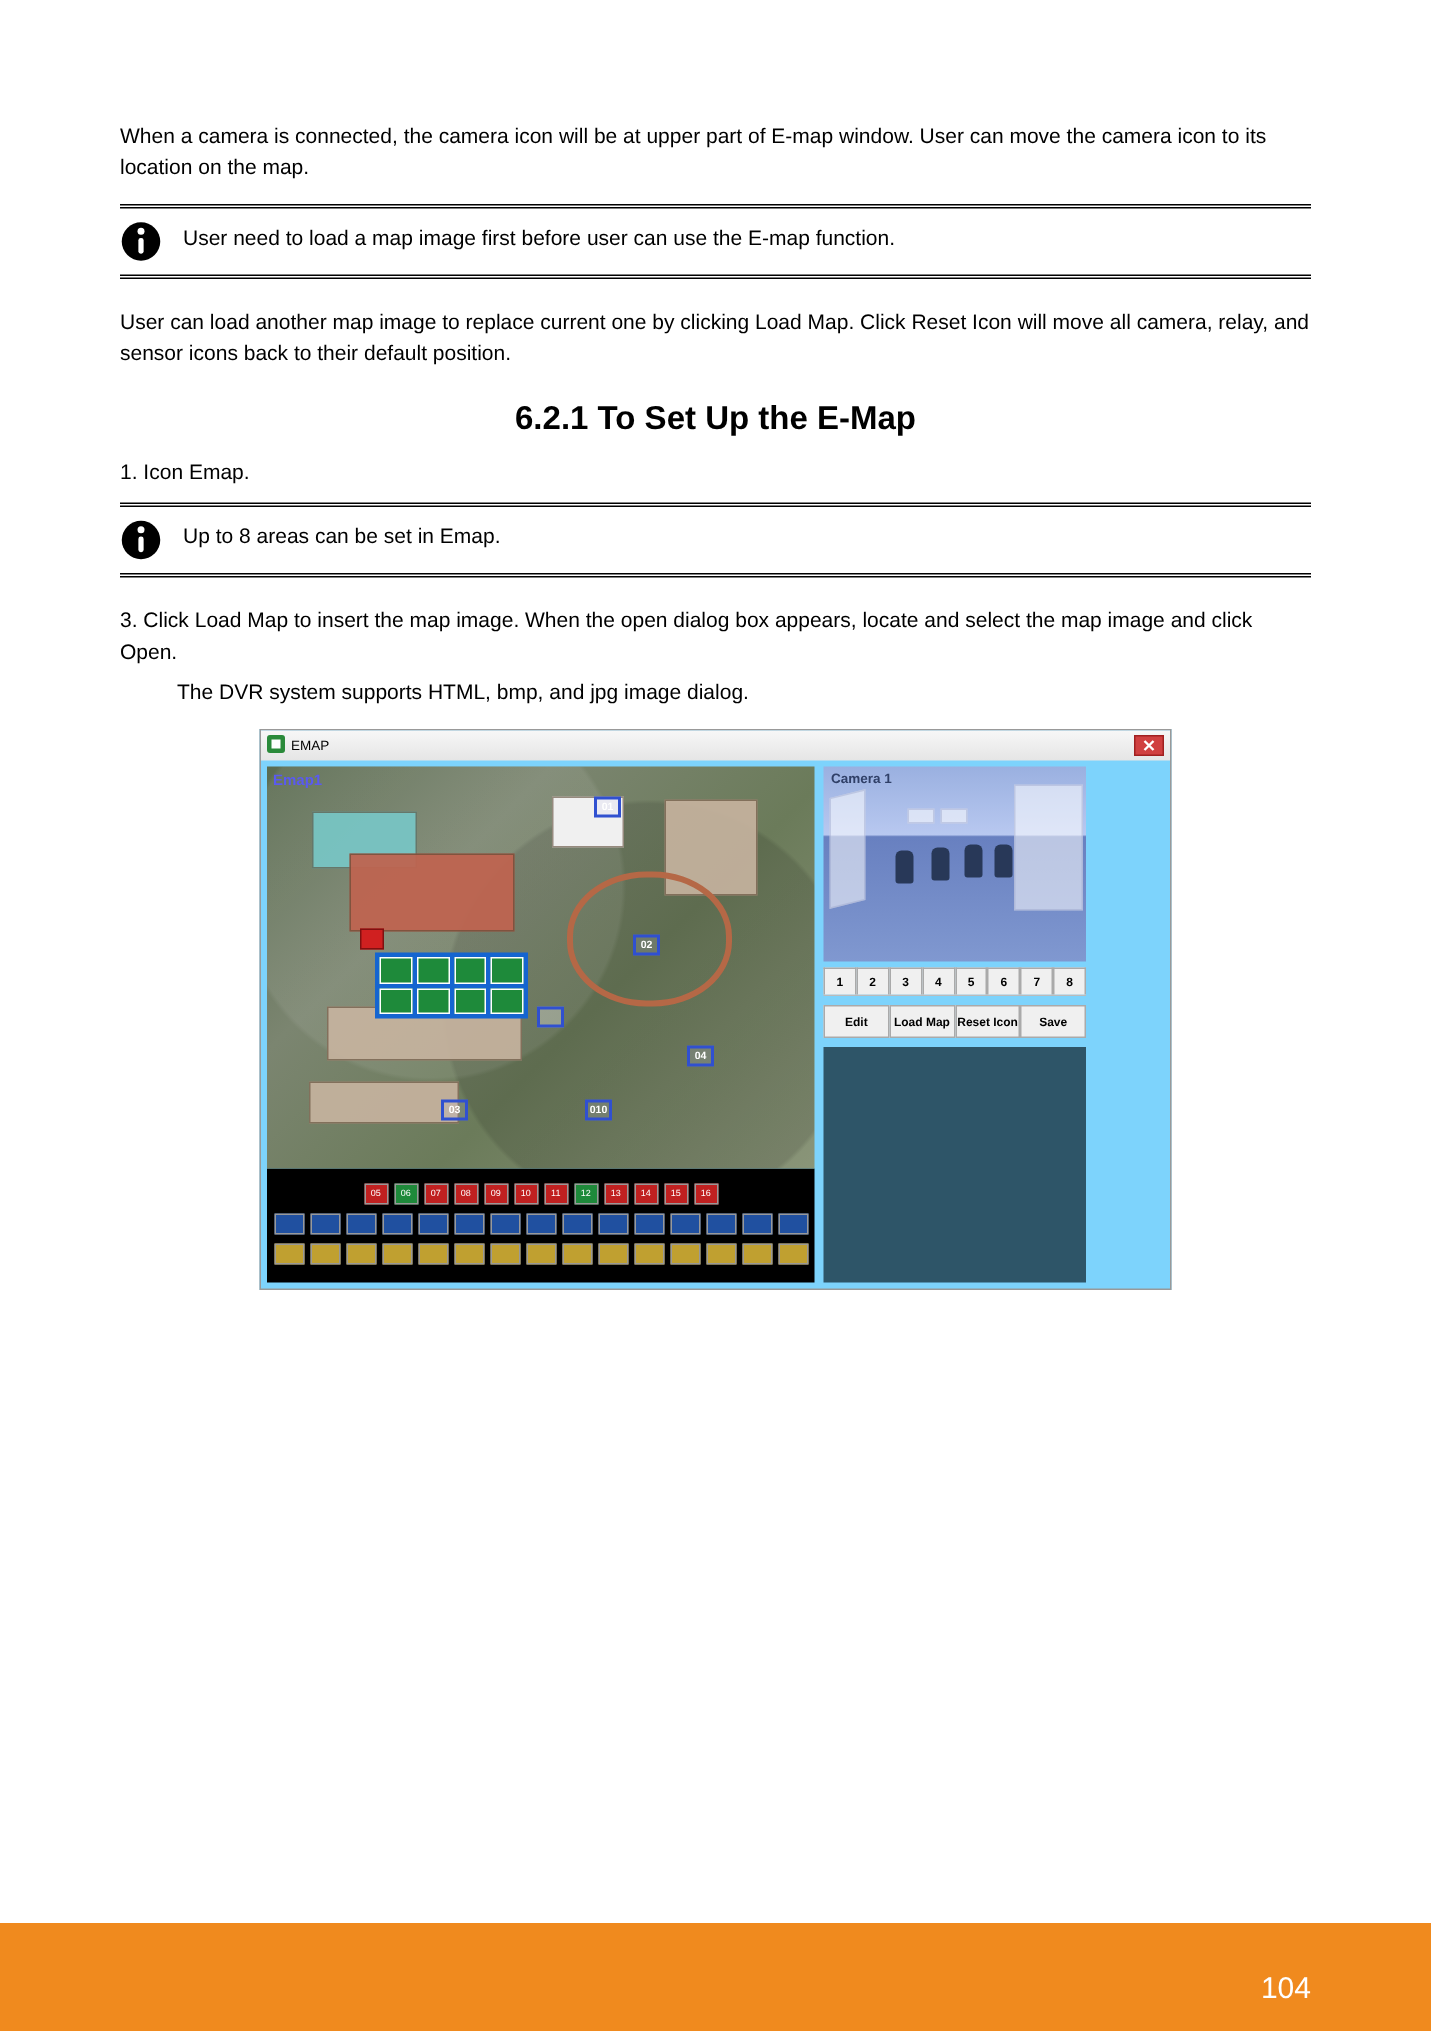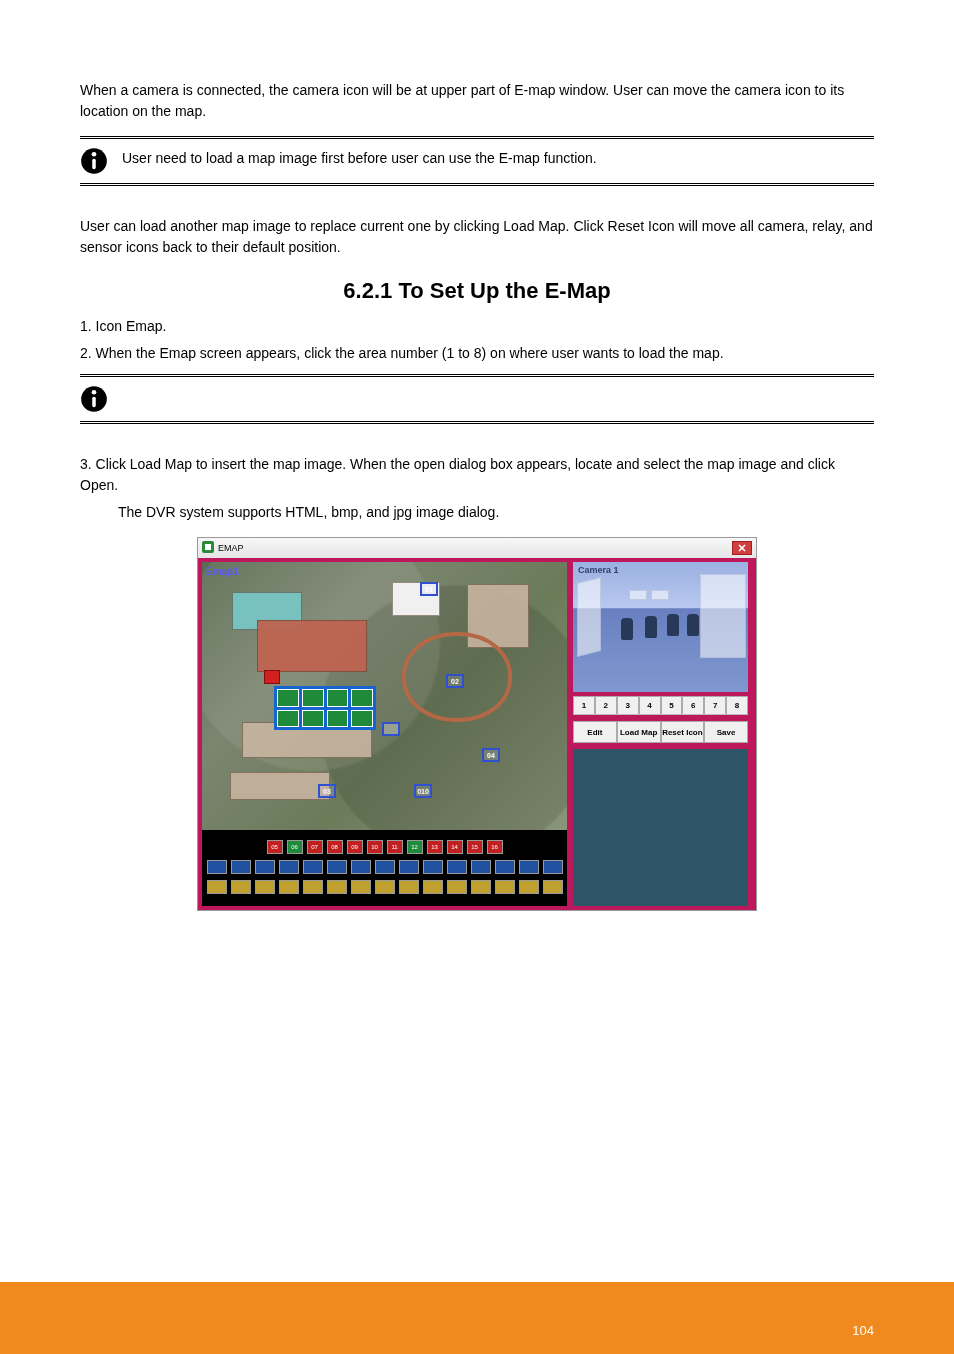--- a/index.html
+++ b/index.html
@@ -14,30 +14,30 @@
     }
     .content { padding: 80px 80px 0 80px; border-radius: 11px; }
     .para { margin-bottom: 14px; line-height: 1.5; }
     .note-block {
       border-top: 3px double #000;
       border-bottom: 3px double #000;
       padding: 8px 0;
       display: flex;
       align-items: flex-start;
       gap: 14px;
-      margin: 10px 0 30px 0;
+      margin: 10px 0 18px 0;
     }
     .note-icon { width: 28px; height: 28px; flex-shrink: 0; }
     .note-text { flex: 1; line-height: 1.4; padding-top: 2px; }
     .section-title { font-size: 22px; font-weight: bold; margin: 20px 0 12px; text-align: center; }
     .step { margin: 4px 0 6px 0; line-height: 1.5; }
     .substep { margin-left: 38px; line-height: 1.5; }
 
     .screenshot-wrap { display: flex; justify-content: center; margin-top: 14px; }
-    .emap-window { width: 560px; border: 1px solid #999; background: #be185d; font-size: 9px; }
+    .emap-window { width: 608px; border: 1px solid #999; background: #7dd3fc; font-size: 9px; }
     .emap-titlebar { display: flex; align-items: center; justify-content: space-between; background: linear-gradient(#f7f7f7,#e5e5e5); padding: 3px 4px; height:20px;}
     .emap-title-left { display: flex; align-items: center; gap: 4px; }
     .emap-close { width: 20px; height: 14px; background: #d04040; border: 1px solid #a02020; display:flex; align-items:center; justify-content:center; }
     .emap-body { display: flex; gap: 6px; padding: 4px; }
     .emap-left { width: 365px; }
     .map-area {
       width: 365px; height: 268px; position: relative;
       background: linear-gradient(135deg,#5a6b50 0%, #7b8570 30%, #6b7b5a 60%, #8a9579 100%);
       overflow: hidden;
     }
@@ -71,21 +71,21 @@
     .corridor { position:absolute; inset:0;}
     .wall{position:absolute; background:rgba(255,255,255,.55); border:1px solid rgba(150,160,200,.4);}
     .person{position:absolute; width:12px; height:22px; background:#283858; border-radius:4px 4px 2px 2px;}
 
     .tab-row { display:flex; border-bottom:1px solid #bbb; margin-top:4px; }
     .tab-btn { flex:1; height:18px; background:#f0f0f0; border:1px solid #aaa; border-bottom:none; display:flex; align-items:center; justify-content:center; font-size:8px; font-weight:bold; cursor:pointer;}
     .btn-row { display:flex; margin-top:6px;}
     .act-btn { flex:1; height:22px; border:1px solid #aaa; background:#f0f0f0; display:flex; align-items:center; justify-content:center; font-size:8px; font-weight:bold; cursor:pointer;}
     .placeholder-panel { flex:1; margin-top:6px; background:#2e5568;}
 
-    .footer-bar { position:absolute; bottom:0; left:0; right:0; height:72px; background:#f08a1e; color:#fff; display:flex; align-items:flex-end; justify-content:flex-end; padding:0 80px 16px 0; font-size:13px;}
+    .footer-bar { position:absolute; bottom:0; left:0; right:0; height:72px; background:#f08a1e; color:#fff; display:flex; align-items:flex-end; justify-content:flex-end; padding:0 80px 16px 0; font-size:20px;}
   </style>
 </head>
 <body>
 
 <div class="content">
   <p class="para">When a camera is connected, the camera icon will be at upper part of E-map window. User can move the camera icon to its location on the map.</p>
 
   <div class="note-block">
     <span class="note-icon">
       <svg viewBox="0 0 24 24">
@@ -95,30 +95,30 @@
         </svg>
     </span>
     <span class="note-text">User need to load a map image first before user can use the E-map function.</span>
   </div>
 
   <p class="para">User can load another map image to replace current one by clicking Load Map. Click Reset Icon will move all camera, relay, and sensor icons back to their default position.</p>
 
   <div class="section-title">6.2.1  To Set Up the E-Map</div>
 
   <p class="step"><span>1.</span> <span>Icon Emap.</span></p>
-  <p class="step"><span>2.</span> <span>When the Emap screen appears, click the area number (1 to 8) on where user wants to load the map.</span></p>
 
   <div class="note-block">
     <span class="note-icon">
       <svg viewBox="0 0 24 24">
           <circle cx="12" cy="12" r="11" fill="#000"></circle>
           <rect x="10.5" y="10" width="3" height="9" rx="1.4" fill="#fff"></rect>
           <circle cx="12" cy="6.2" r="2" fill="#fff"></circle>
         </svg>
     </span>
+    <span class="note-text">Up to 8 areas can be set in Emap.</span>
   </div>
 
   <p class="step"><span>3.</span> <span>Click Load Map to insert the map image. When the open dialog box appears, locate and select the map image and click Open.</span></p>
   <p class="substep">The DVR system supports HTML, bmp, and jpg image dialog.</p>
 
   <div class="screenshot-wrap">
     <div class="emap-window">
       <div class="emap-titlebar">
         <div class="emap-title-left">
           <span>

